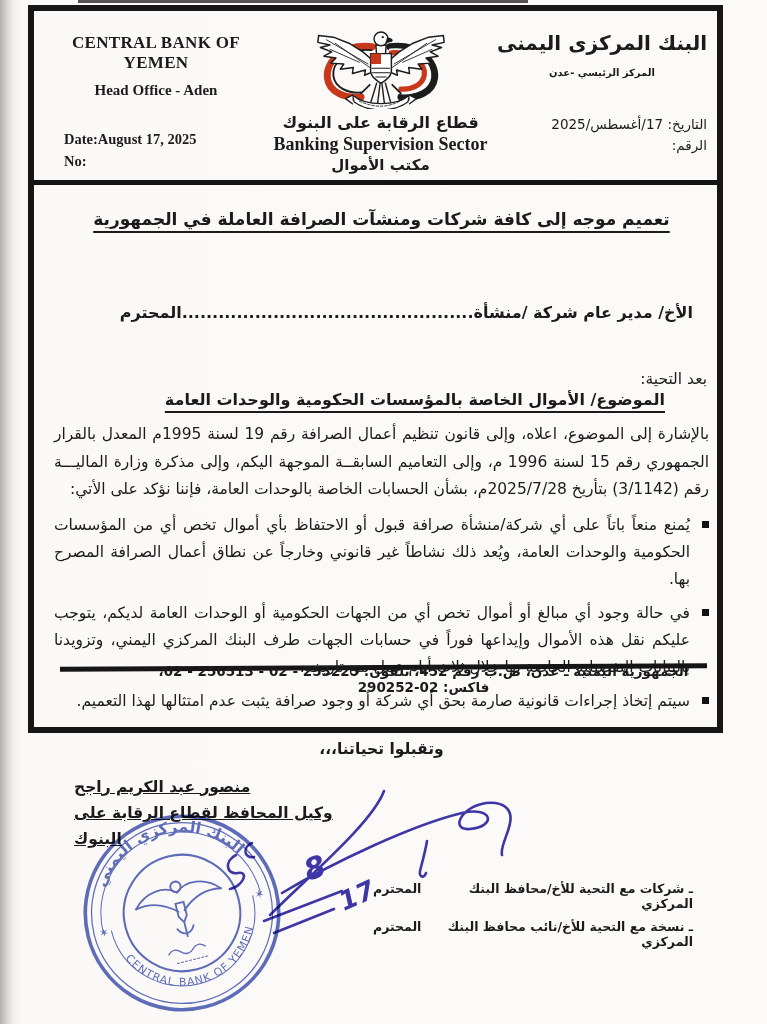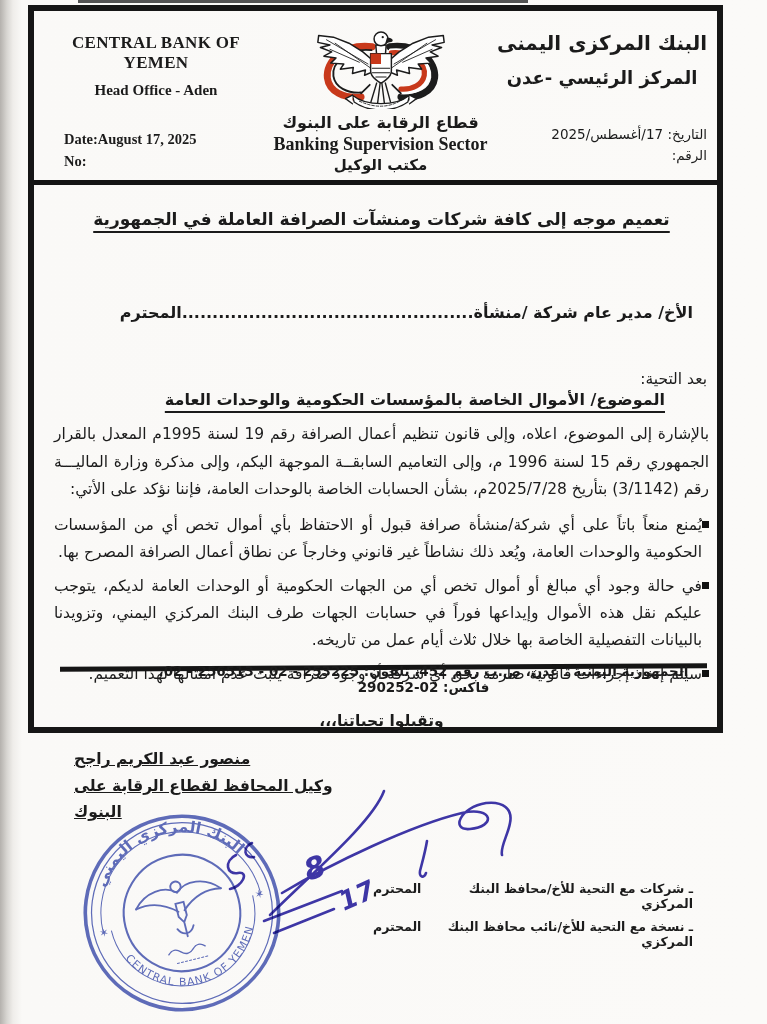--- a/index.html
+++ b/index.html
@@ -18,33 +18,33 @@
   .h-left{width:228px;text-align:center;padding-top:14px;font-family:"Liberation Serif",serif;}
   .h-left .bank{font-size:17px;font-weight:bold;letter-spacing:.3px;}
   .h-left .office{font-size:15px;font-weight:bold;margin-top:9px;}
   .h-left .dateno{text-align:left;margin:30px 0 0 22px;font-size:14.5px;font-weight:bold;line-height:1.5;}
   .h-center{flex:1;text-align:center;}
   .h-center .sector-ar{font-size:16px;font-weight:bold;line-height:1.25;}
   .h-center .sector-en{font-family:"Liberation Serif",serif;font-size:18px;font-weight:bold;line-height:1.25;}
   .h-center .office-ar{font-size:15px;font-weight:bold;line-height:1.3;}
   .h-right{width:222px;text-align:center;padding-top:12px;direction:rtl;}
   .h-right .bank-ar{font-size:20px;font-weight:bold;}
-  .h-right .office-ar2{font-size:18px;font-weight:bold;margin-top:12px;}
+  .h-right .office-ar2{font-size:10px;font-weight:bold;margin-top:12px;}
   .h-right .dates{margin-top:36px;text-align:right;padding-right:6px;font-size:13.5px;line-height:1.55;}
   .sep{height:5px;background:#141414;margin-top:5px;}
   
   .main{position:relative;padding:0 8px 0 20px;height:760px;overflow:hidden;}
   .title{margin-top:24px;text-align:center;font-weight:bold;font-size:17px;direction:rtl;}
   .uline{text-decoration:underline;text-decoration-thickness:2px;text-underline-offset:6px;}
   .addressee{margin-top:74px;direction:rtl;font-size:16px;font-weight:bold;padding-right:16px;}
   .greeting{margin-top:48px;direction:rtl;font-size:15.5px;font-weight:normal;padding-right:2px;}
   .subject{margin-top:2px;direction:rtl;font-size:16px;font-weight:bold;padding-right:44px;}
   .intro{margin:12px 0 0;direction:rtl;font-size:15.5px;line-height:1.78;text-align:justify;}
   .bullets{margin-top:8px;}
-  .bullet{display:flex;direction:rtl;margin-top:7px;font-size:15.5px;line-height:1.75;text-align:justify;}
+  .bullet{display:flex;direction:rtl;gap:12px;margin-top:7px;font-size:15.5px;line-height:1.75;text-align:justify;}
   .bullet .sq{flex:0 0 auto;width:7px;height:7px;background:#111;margin-top:9px;}
   .closing{margin-top:24px;text-align:center;direction:rtl;font-weight:bold;font-size:15.5px;}
   .sig-block{margin:16px 0 0 20px;width:264px;text-align:left;direction:rtl;font-weight:bold;font-size:15.5px;line-height:1.7;text-decoration:underline;}
   
   .stamp{position:absolute;left:44px;top:798px;width:208px;height:208px;transform:rotate(-14deg);opacity:.88;mix-blend-mode:multiply;}
   .signature-svg{position:absolute;left:188px;top:752px;width:345px;height:185px;mix-blend-mode:multiply;}
   .cc{position:absolute;right:24px;top:870px;width:320px;direction:rtl;font-size:12.5px;font-weight:bold;}
   .cc-row{display:flex;justify-content:space-between;align-items:baseline;margin-bottom:8px;}
   .footline{position:absolute;left:26px;right:10px;bottom:57px;height:5px;background:#151515;transform:rotate(-.3deg);}
   .footer-ar{position:absolute;bottom:32px;left:0;right:10px;padding-left:106px;text-align:center;direction:rtl;font-size:13.5px;font-weight:bold;}
@@ -105,21 +105,21 @@
 
             <g stroke="#1c1c1c" stroke-width="1.5" fill="#ffffff">
               <path d="M52,88 C68,101 102,101 118,88 L116,96 C100,108 70,108 54,96 Z"></path>
               <path d="M52,88 l-8,4 l8,6 M118,88 l8,4 l-8,6"></path>
               <path d="M60,95 C78,103 94,103 110,93" stroke-width="1" stroke-dasharray="3,2" fill="none"></path>
             </g>
           </g>
         </svg>
         <div class="sector-ar">قطاع الرقابة على البنوك</div>
         <div class="sector-en">Banking Supervision Sector</div>
-        <div class="office-ar">مكتب الوكيل</div>
+        <div class="office-ar">مكتب الأموال</div>
       </div>
 
       <div class="h-right">
         <div class="bank-ar">البنك المركزى اليمنى</div>
         <div class="office-ar2">المركز الرئيسي -عدن</div>
         <div class="dates">
           <div>التاريخ: 17/أغسطس/2025</div>
           <div>الرقم:</div>
         </div>
       </div>

